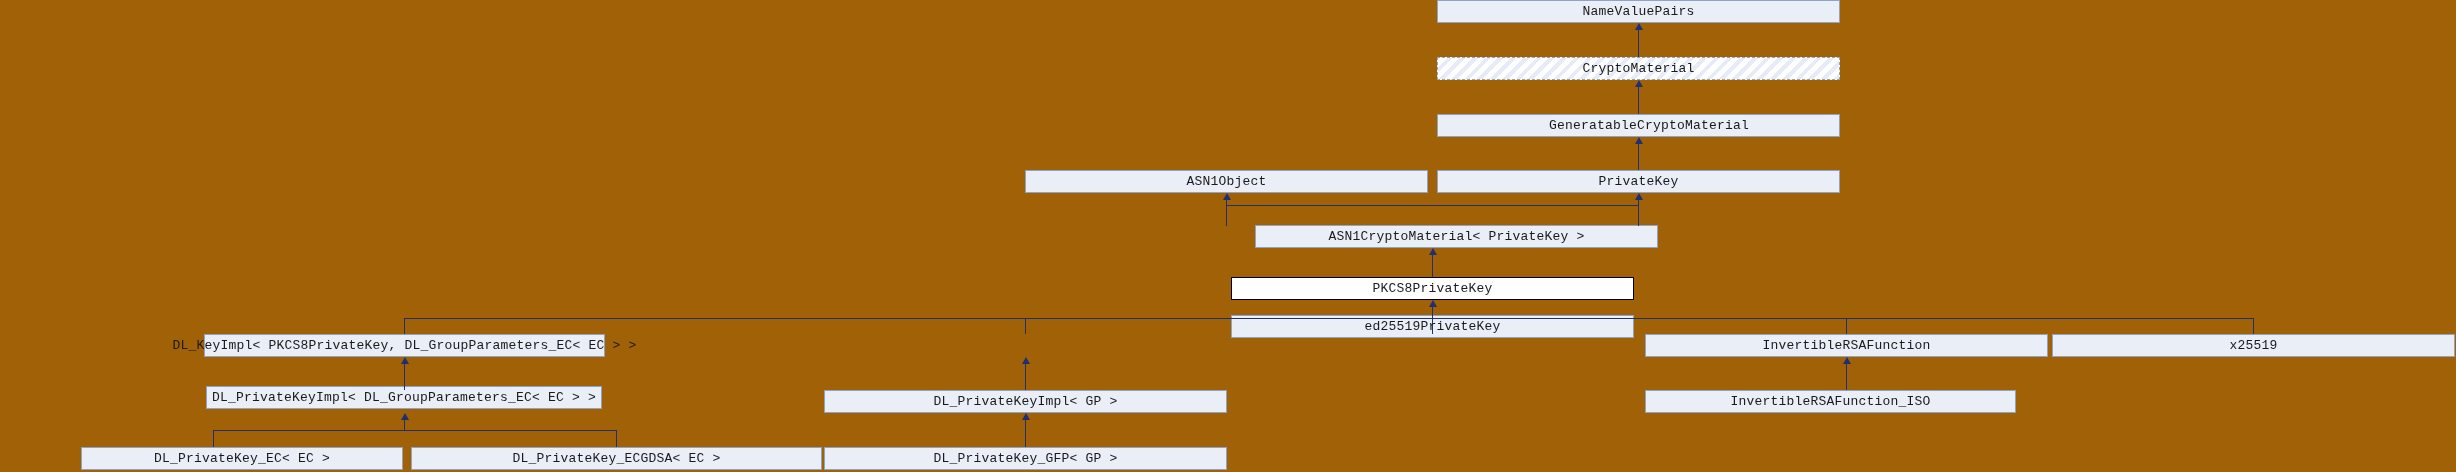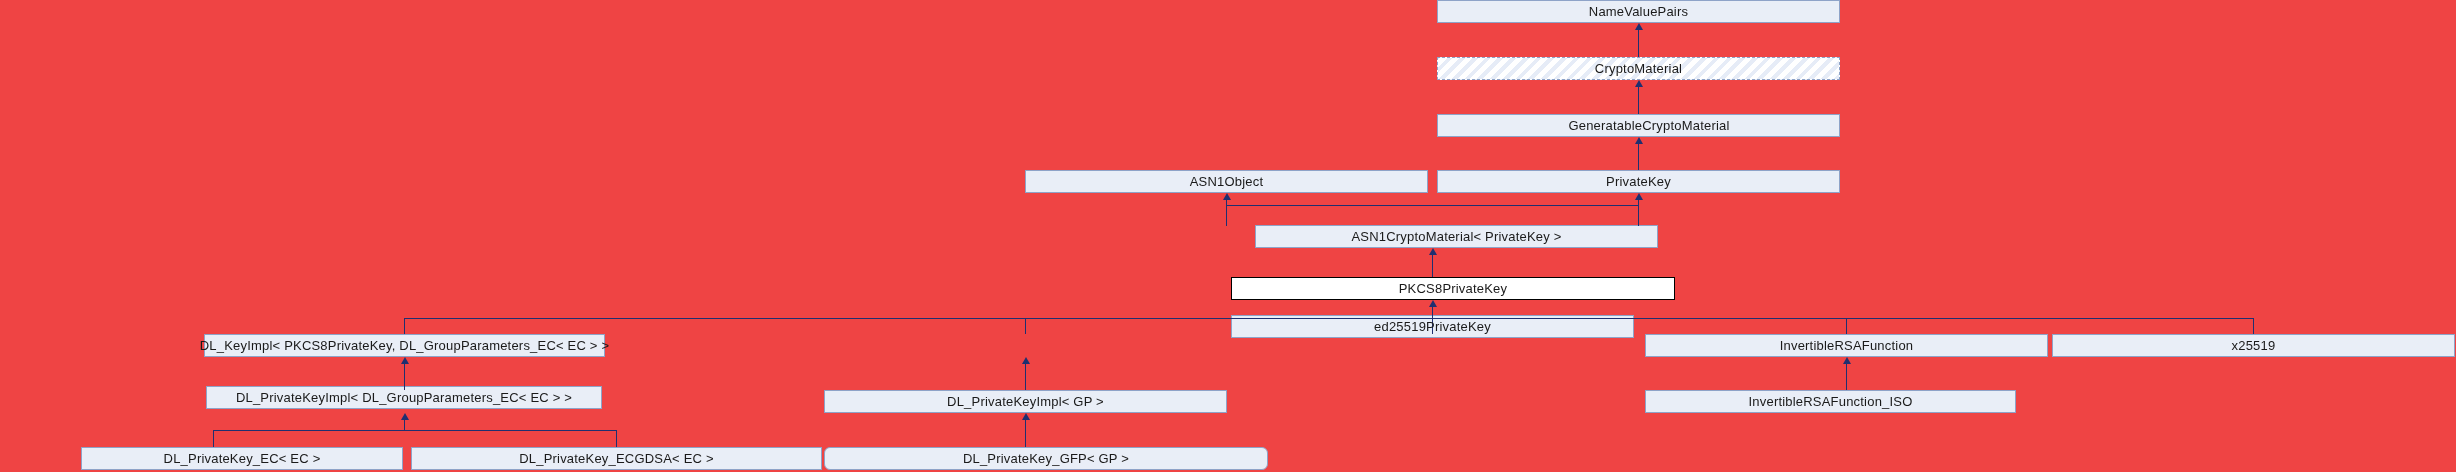--- a/index.html
+++ b/index.html
@@ -4,22 +4,22 @@
 <style>
   html, body {
     margin: 0;
     padding: 0;
     background: #ffffff;
   }
   #graph {
     position: relative;
     width: 2456px;
     height: 472px;
-    background: #ef4444;
-    font-family: Liberation Sans, sans-serif;
+    background: #a16207;
+    font-family: Liberation Mono, monospace;
     overflow: hidden;
   }
   .node {
     position: absolute;
     box-sizing: border-box;
     background: #e9eef7;
     border: 1px solid #8ea3c8;
     display: flex;
     align-items: center;
     justify-content: center;
@@ -90,21 +90,21 @@
   </div>
 
   <div class="node" style="left:1437px;top:170px;width:403px;">
     <span class="label">PrivateKey</span>
   </div>
 
   <div class="node" style="left:1231px;top:225px;width:403px;margin-left:24px;">
     <span class="label">ASN1CryptoMaterial&lt; PrivateKey &gt;</span>
   </div>
 
-  <div class="node focus" style="left:1231px;top:277px;width:444px;">
+  <div class="node focus" style="left:1231px;top:277px;width:403px;">
     <span class="label">PKCS8PrivateKey</span>
   </div>
 
   <div class="node" style="left:204px;top:334px;width:401px;">
     <span class="label">DL_KeyImpl&lt; PKCS8PrivateKey, DL_GroupParameters_EC&lt; EC &gt; &gt;</span>
   </div>
 
 
   <div class="node" style="left:1231px;top:315px;width:403px;">
     <span class="label">ed25519PrivateKey</span>
@@ -131,21 +131,21 @@
   </div>
 
   <div class="node" style="left:81px;top:447px;width:322px;">
     <span class="label">DL_PrivateKey_EC&lt; EC &gt;</span>
   </div>
 
   <div class="node" style="left:411px;top:447px;width:411px;">
     <span class="label">DL_PrivateKey_ECGDSA&lt; EC &gt;</span>
   </div>
 
-  <div class="node" style="left:824px;top:447px;width:444px;border-radius:6px;">
+  <div class="node" style="left:824px;top:447px;width:403px;">
     <span class="label">DL_PrivateKey_GFP&lt; GP &gt;</span>
   </div>
 
   <div class="edge v" style="left:1638px;top:30px;height:27px;"></div>
   <div class="arrow" style="left:1635px;top:23px;"></div>
 
   <div class="edge v" style="left:1638px;top:87px;height:27px;"></div>
   <div class="arrow" style="left:1635px;top:80px;"></div>
 
   <div class="edge v" style="left:1638px;top:144px;height:26px;"></div>

